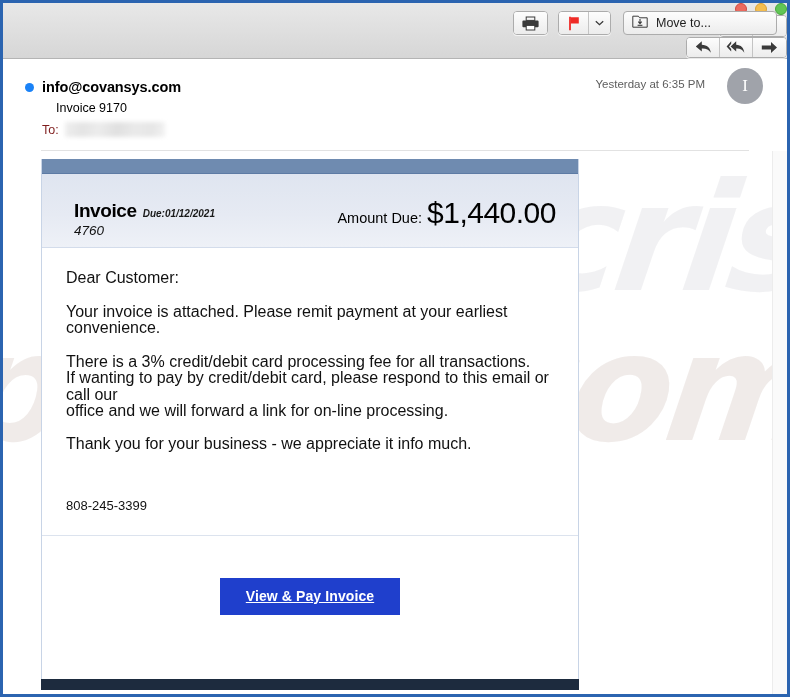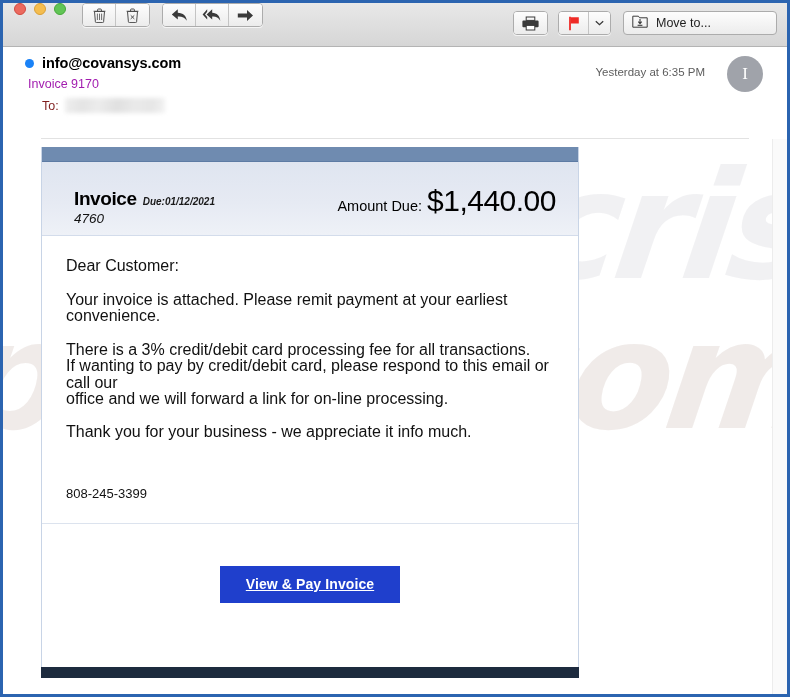--- a/index.html
+++ b/index.html
@@ -17,25 +17,26 @@
     width: 790px;
     height: 697px;
     border: 3px solid #2b64b0;
     background: #ffffff;
     overflow: hidden;
   }
 
   
   #toolbar {
     position: relative;
-    height: 44px;
+    height: 56px;
     background: linear-gradient(to bottom, #e8e8e8 0%, #d6d6d6 100%);
     border-bottom: 1px solid #b4b4b4;
     display: flex;
-    align-items: flex-start;
+    align-items: flex-end;
+    flex-direction: column;
   }
 
   .traffic-lights {
     display: flex;
     gap: 8px;
     margin-left: 11px;
   }
   .light {
     width: 12px; height: 12px;
     border-radius: 50%;
@@ -96,21 +97,21 @@
   }
   .moveto-label {
     margin-left: 8px;
     font-size: 12.5px;
     color: #1d1d1d;
   }
 
   
   #msg-header {
     position: relative;
-    padding: 8px 0 0 0;
+    padding: 20px 0 0 0;
     height: 92px;
     background: #ffffff;
   }
 
   .sender-row {
     display: flex;
     align-items: center;
     margin-left: 22px;
   }
   .unread-dot {
@@ -121,24 +122,24 @@
     flex: none;
   }
   .sender-name {
     font-size: 14.5px;
     font-weight: bold;
     color: #000000;
     letter-spacing: -0.1px;
   }
 
   .subject {
-    margin-left: 25px;
+    margin-left: 53px;
     margin-top: 6px;
     font-size: 12.5px;
-    color: #a21caf;
+    color: #000000;
   }
 
   .to-row {
     margin-left: 39px;
     margin-top: 7px;
     display: flex;
     align-items: center;
   }
   .to-label {
     font-size: 12.5px;

